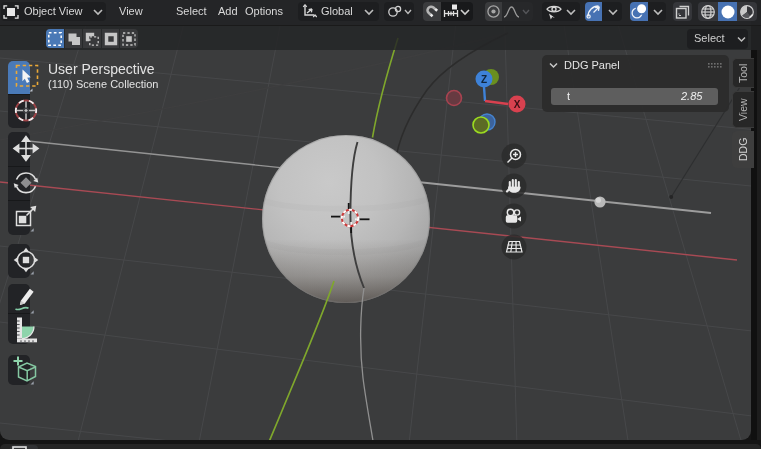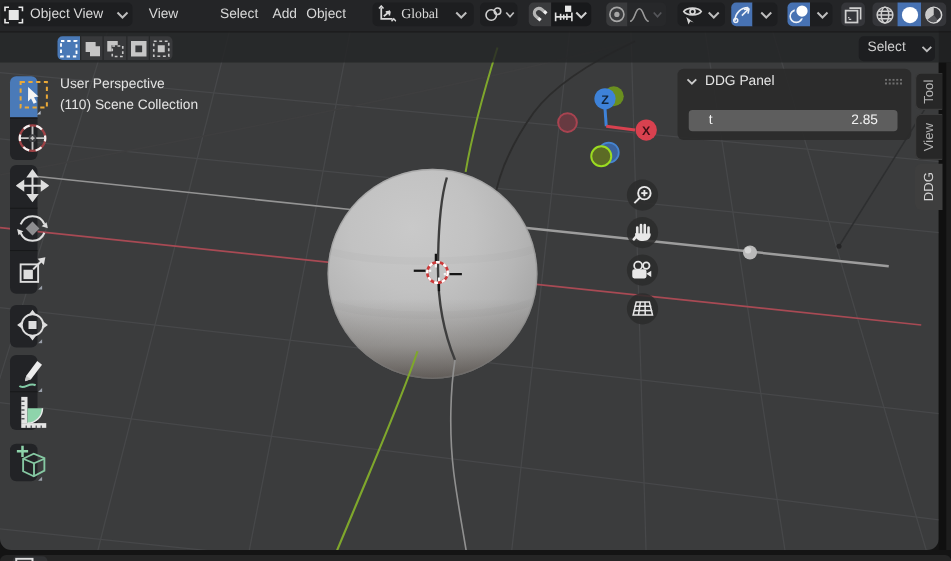--- a/index.html
+++ b/index.html
@@ -164,29 +164,29 @@
     <path d="M 1,5 v-3.2 h 3.2 M 11.8,1.8 h 3.2 v 3.2 M 15,11 v 3.2 h -3.2 M 4.2,14.2 h -3.2 v -3.2" fill="none" stroke="#e8e8e8" stroke-width="1.3"></path>
   </svg>
   <div class="txt abs" style="left:24px;top:5px;font-size:11px;">Object View</div>
   <svg class="abs" style="left:92px;top:7px" width="12" height="10" viewBox="0 0 12 10">
       <path d="M 2,3 6,7 10,3" fill="none" stroke="#bdbdbd" stroke-width="1.6"></path>
     </svg>
 
   <div class="txt abs" style="left:119px;top:5px;">View</div>
   <div class="txt abs" style="left:176px;top:5px;">Select</div>
   <div class="txt abs" style="left:207px;top:5px;margin-left:11px;">Add</div>
-  <div class="txt abs" style="left:245px;top:5px;">Object</div>
+  <div class="txt abs" style="left:245px;top:5px;">Options</div>
 
   <div class="abs" style="left:298px;top:2px;width:81px;height:19px;background:#1d1e20;border-radius:4px;"></div>
   <svg class="abs" style="left:302px;top:4px" width="15" height="15" viewBox="0 0 15 15">
     <path d="M 3,2 v 9 h 9" fill="none" stroke="#d8d8d8" stroke-width="1.4"></path>
     <path d="M 5,9 l 5,-4 m 0,0 l -3.4,0.6 m 3.4,-0.6 l -0.6,3.4" fill="none" stroke="#d8d8d8" stroke-width="1.3"></path>
     <path d="M 1.2,2.8 3,0.8 4.8,2.8 M 11.2,13 13,11 14.8,13" fill="none" stroke="#d8d8d8" stroke-width="1.2"></path>
   </svg>
-  <div class="txt abs" style="left:321px;top:5px;font-family:Liberation Serif, serif;">Global</div>
+  <div class="txt abs" style="left:321px;top:5px;">Global</div>
   <svg class="abs" style="left:363px;top:7px" width="12" height="10" viewBox="0 0 12 10">
       <path d="M 2,3 6,7 10,3" fill="none" stroke="#bdbdbd" stroke-width="1.6"></path>
     </svg>
 
   <div class="abs" style="left:384px;top:2px;width:30px;height:19px;background:#1d1e20;border-radius:4px;"></div>
   <svg class="abs" style="left:387px;top:4px" width="16" height="15" viewBox="0 0 16 15">
     <circle cx="6" cy="8" r="4.2" fill="none" stroke="#cfcfcf" stroke-width="1.3"></circle>
     <circle cx="11" cy="5" r="2.6" fill="none" stroke="#cfcfcf" stroke-width="1.3"></circle>
   </svg>
   <svg class="abs" style="left:403px;top:8px" width="10" height="8" viewBox="0 0 10 8">
@@ -310,21 +310,21 @@
     <rect x="2" y="2" width="12" height="12" fill="none" stroke="#c6c6c6" stroke-width="1.3" stroke-dasharray="2.3 2.1"></rect>
     <rect x="5.2" y="5.2" width="5.6" height="5.6" fill="#c6c6c6"></rect>
   </svg>
 
   <div class="abs" style="left:687px;top:29px;width:61px;height:20px;background:#1d1e20;border-radius:4px;"></div>
   <div class="txt abs" style="left:694px;top:32px;color:#cfcfcf;">Select</div>
   <svg class="abs" style="left:736px;top:35px" width="11" height="9" viewBox="0 0 11 9">
       <path d="M 2,2.5 5.5,6 9,2.5" fill="none" stroke="#bdbdbd" stroke-width="1.5"></path>
     </svg>
 
-  <div class="txt abs" style="left:48px;top:61px;font-size:11px;color:#e3e3e3;">User Perspective</div>
+  <div class="txt abs" style="left:48px;top:61px;font-size:14px;color:#e3e3e3;">User Perspective</div>
   <div class="txt abs" style="left:48px;top:78px;font-size:11px;color:#e3e3e3;">(110) Scene Collection</div>
 
   <div class="abs" style="left:8px;top:60.5px;width:21.5px;height:33.5px;background:#4a7ab8;border-radius:5px 5px 0 0;"></div>
   <div class="abs" style="left:8px;top:94px;width:21.5px;height:33.5px;background:#222326;border-radius:0 0 5px 5px;"></div>
   <div class="abs" style="left:8px;top:131.5px;width:21.5px;height:34.5px;background:#222326;border-radius:5px 5px 0 0;"></div>
   <div class="abs" style="left:8px;top:166px;width:21.5px;height:34.5px;background:#222326;"></div>
   <div class="abs" style="left:8px;top:200.5px;width:21.5px;height:34.5px;background:#222326;border-radius:0 0 5px 5px;"></div>
   <div class="abs" style="left:8px;top:244px;width:21.5px;height:33.5px;background:#222326;border-radius:5px;"></div>
   <div class="abs" style="left:8px;top:283.5px;width:21.5px;height:30px;background:#222326;border-radius:5px 5px 0 0;"></div>
   <div class="abs" style="left:8px;top:313.5px;width:21.5px;height:30px;background:#222326;border-radius:0 0 5px 5px;"></div>
@@ -348,21 +348,21 @@
         <rect x="12" y="0" width="1.6" height="1.6"></rect>
       <rect x="0" y="3" width="1.6" height="1.6"></rect>
         <rect x="3" y="3" width="1.6" height="1.6"></rect>
         <rect x="6" y="3" width="1.6" height="1.6"></rect>
         <rect x="9" y="3" width="1.6" height="1.6"></rect>
         <rect x="12" y="3" width="1.6" height="1.6"></rect>
     </g>
   </svg>
   <div class="abs" style="left:551px;top:88px;width:167px;height:17px;background:#5e5e5e;border-radius:3px;"></div>
   <div class="txt abs" style="left:567px;top:90px;font-size:11px;color:#f2f2f2;">t</div>
-  <div class="txt abs" style="left:681px;top:90px;font-size:11px;color:#f2f2f2;">2.85</div>
+  <div class="txt abs" style="left:681px;top:90px;font-size:11px;color:#f2f2f2;font-style:italic;">2.85</div>
 
   <div class="abs" style="left:732px;top:58px;width:22px;height:30px;background:#272727;border:1px solid #3b3b3b;border-right:none;border-radius:5px 0 0 5px;"></div>
   <div class="abs" style="left:732px;top:91px;width:22px;height:37px;background:#272727;border:1px solid #3b3b3b;border-right:none;border-radius:5px 0 0 5px;"></div>
   <div class="abs" style="left:732px;top:131px;width:22px;height:37px;background:#3e3e3e;border-radius:5px 0 0 5px;"></div>
   <div class="txt abs" style="left:733px;top:58px;width:20px;height:30px;font-size:10.5px;color:#b5b5b5;writing-mode:vertical-rl;transform:rotate(180deg);text-align:center;line-height:20px;">Tool</div>
   <div class="txt abs" style="left:733px;top:91px;width:20px;height:37px;font-size:10.5px;color:#b5b5b5;writing-mode:vertical-rl;transform:rotate(180deg);text-align:center;line-height:20px;">View</div>
   <div class="txt abs" style="left:733px;top:131px;width:20px;height:37px;font-size:10.5px;color:#d3d3d3;writing-mode:vertical-rl;transform:rotate(180deg);text-align:center;line-height:20px;">DDG</div>
 
   <div class="abs" style="left:0;top:440px;width:761px;height:9px;background:#141414;"></div>
   <div class="abs" style="left:0;top:443.5px;width:761px;height:5.5px;background:#252525;border-radius:8px 8px 0 0;"></div>

